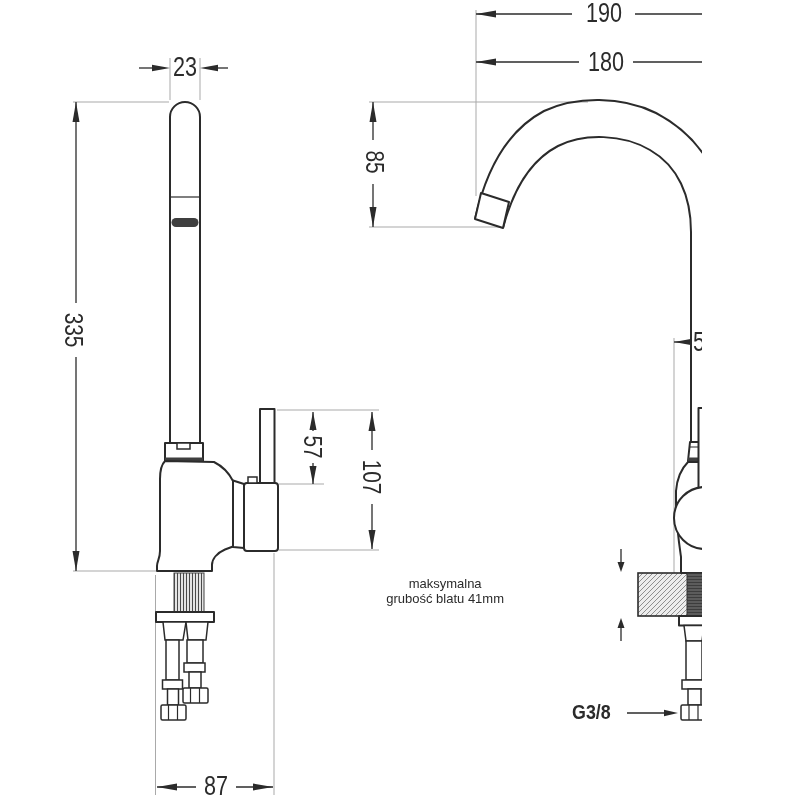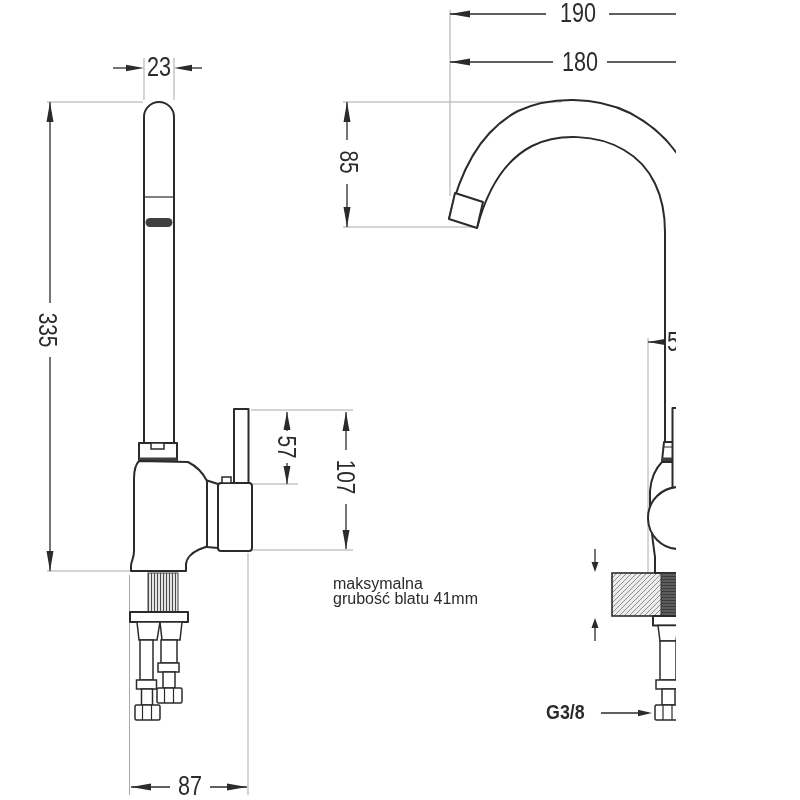--- a/index.html
+++ b/index.html
@@ -1,37 +1,37 @@
 <!DOCTYPE html>
 <html style="--ink: #2b2b2b; --ext: #a9a9a9; --dark: #3f3f3f; --bg: #ffffff; --text: #2b2b2b;"><head>
 <meta charset="utf-8">
 <style>
   :root{
     --ink:#2b2b2b; --ext:#a9a9a9; --dark:#3f3f3f; --bg:#ffffff; --text:#2b2b2b;
   }
   html,body{margin:0;padding:0;}
   body{background:#fff;font-family:"Liberation Sans", sans-serif;}
-  .canvas{position:relative;width:676px;height:800px;background:var(--bg);overflow:hidden;}
+  .canvas{position:relative;width:676px;height:800px;background:var(--bg);overflow:hidden;margin-left:26px;}
   svg{position:absolute;left:0;top:0;}
   
   .s2{stroke:var(--ink);stroke-width:2;fill:#fff;stroke-linejoin:round;}
   .s2nf{stroke:var(--ink);stroke-width:2;fill:none;stroke-linejoin:round;}
   .s15{stroke:var(--ink);stroke-width:1.5;fill:#fff;}
   .thin{stroke:var(--ink);stroke-width:1.2;fill:none;}
   .ext{stroke:var(--ext);stroke-width:1;fill:none;}
   .dim{stroke:var(--ink);stroke-width:1.3;fill:none;}
   .arr{fill:var(--ink);stroke:none;}
   .dk{fill:var(--dark);stroke:none;}
   
   .lbl{position:absolute;color:var(--text);font-size:27px;white-space:nowrap;
        transform:translate(-50%,-50%) scaleX(0.8);line-height:1;}
   .lblv{position:absolute;color:var(--text);font-size:26px;white-space:nowrap;
        transform:translate(-50%,-50%) rotate(90deg) scaleX(0.8);line-height:1;}
-  .note{position:absolute;right:198px;top:577px;text-align:left;color:var(--text);
-        font-size:16px;line-height:14.8px;}
+  .note{position:absolute;right:198px;top:577px;text-align:center;color:var(--text);
+        font-size:13px;line-height:14.8px;}
   .note span{display:block;}
   .gthread{position:absolute;left:546px;top:700px;color:var(--text);font-size:21px;
         font-weight:bold;transform:scaleX(0.85);transform-origin:left center;white-space:nowrap;}
 </style>
 </head>
 <body>
 
 <div class="canvas">
 
 <svg width="800" height="800" viewBox="0 0 800 800">

